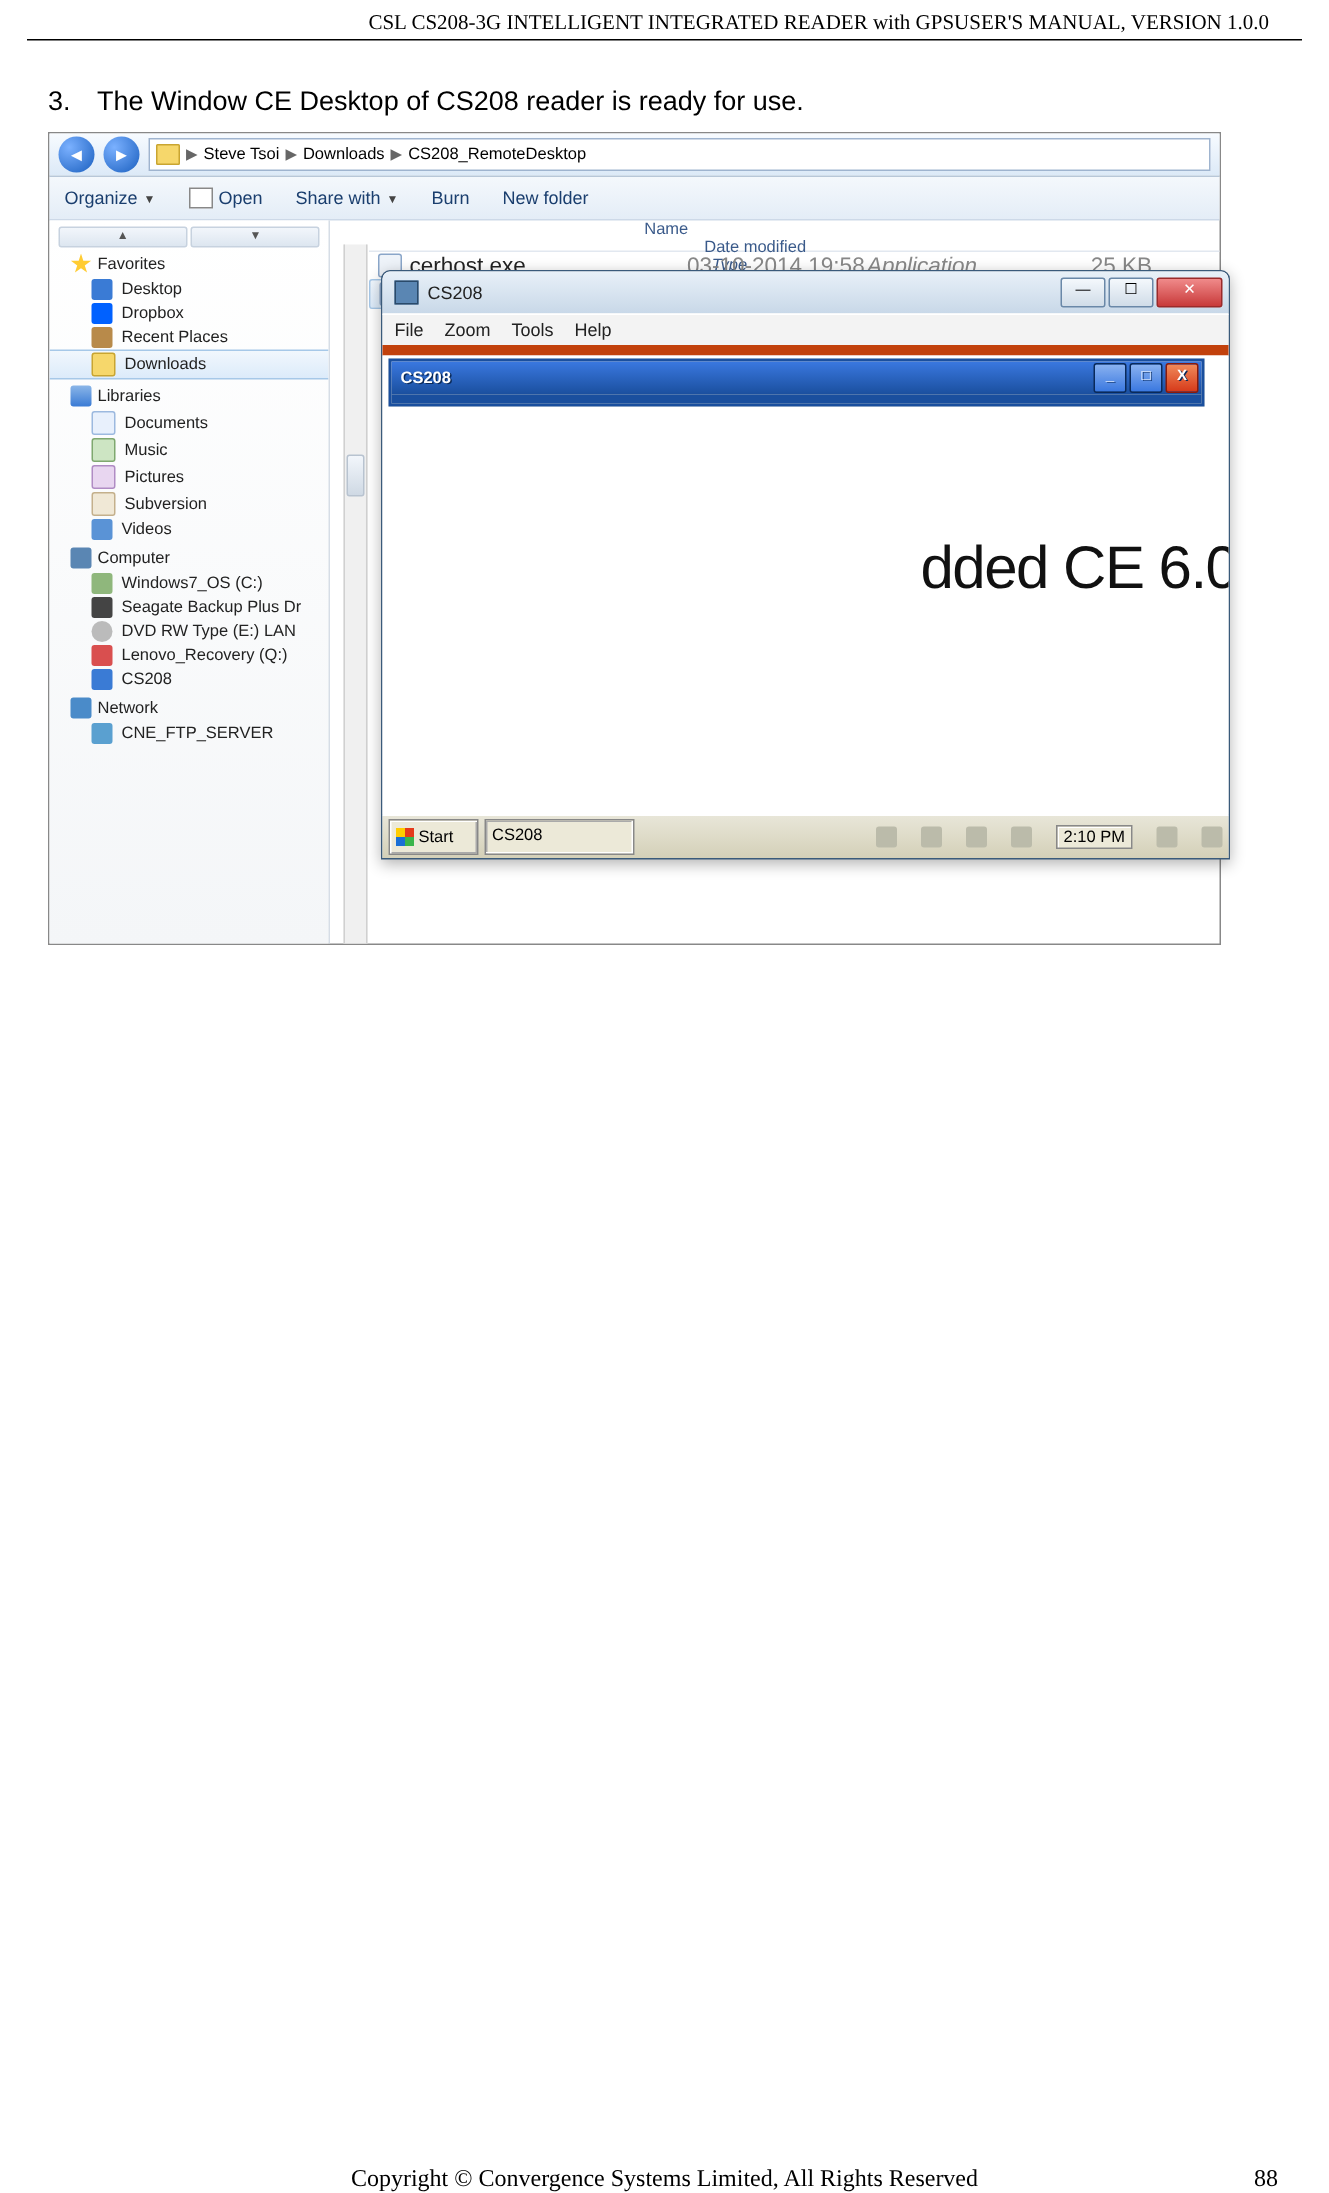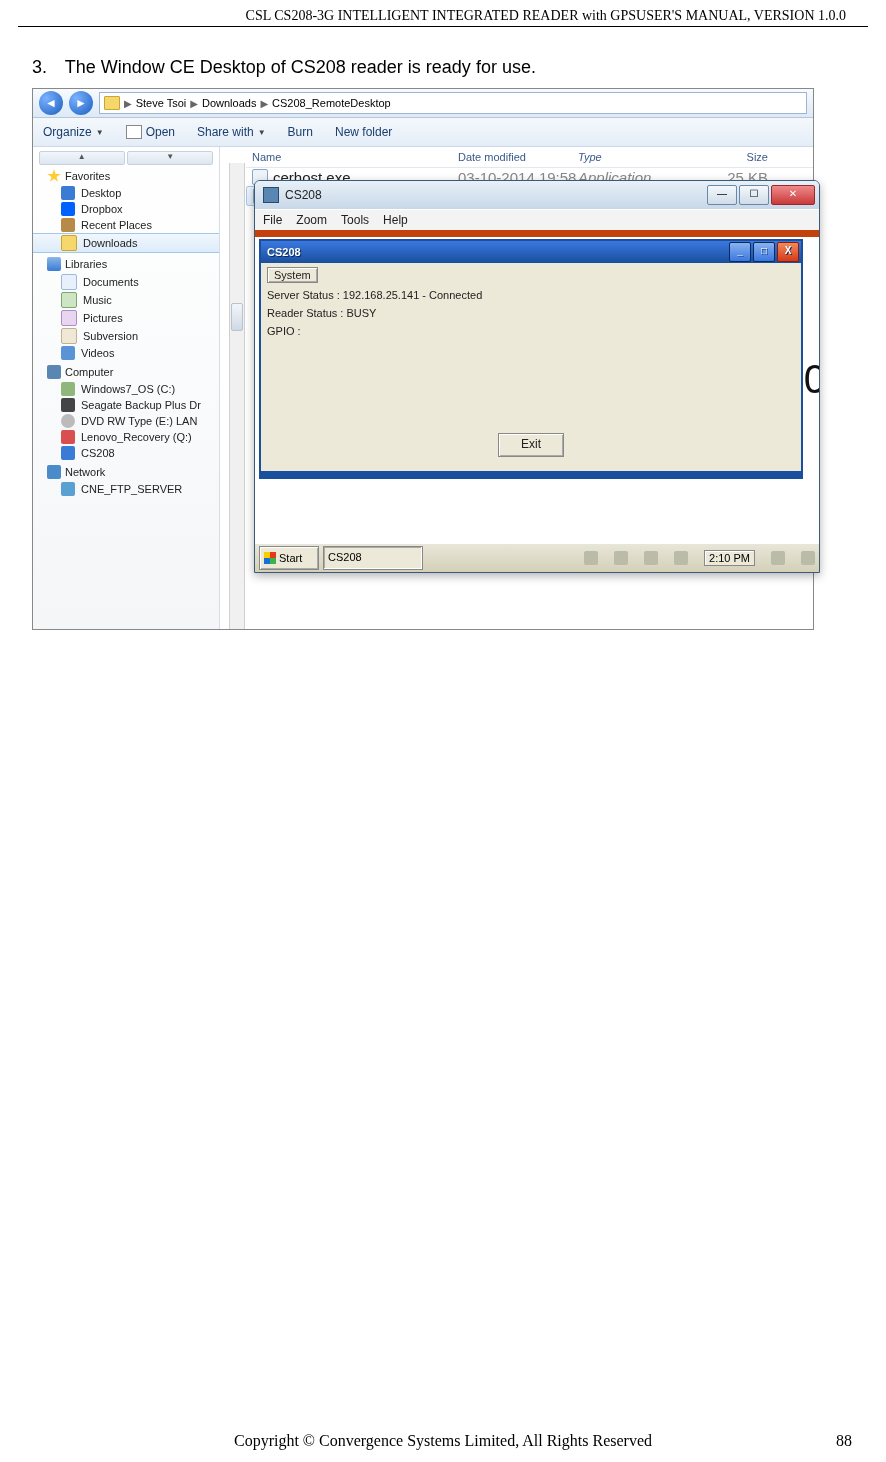--- a/index.html
+++ b/index.html
@@ -196,20 +196,21 @@
     position: relative;
     padding-left: 26px;
   }
   .cols {
     display: flex;
     font-size: 11px;
     color: #3a5a8a;
     border-bottom: 1px solid #e2e8f0;
     height: 20px;
     align-items: center;
+    flex-direction: column;
   }
   .col-name { width: 206px; padding-left: 6px; }
   .col-date { width: 120px; }
   .col-type { width: 110px; font-style: italic; }
   .col-size { width: 80px; text-align: right; padding-right: 10px; }
   .frow {
     display: flex;
     font-size: 15px;
     color: #444;
     height: 18px;
@@ -416,21 +417,21 @@
     border-radius: 2px;
   }
   .tray-time {
     border: 1px solid #888;
     padding: 1px 4px;
     background: #ece9d8;
     box-shadow: inset 1px 1px 0 #fff;
   }
   .footer {
     position: absolute;
-    bottom: 12px;
+    bottom: 0;
     left: 0; right: 0;
     text-align: center;
     font-family: "Times New Roman", serif;
     font-size: 16px;
   }
   .footer .pnum {
     position: absolute;
     right: 34px;
   }
 </style>
@@ -623,27 +624,20 @@
       <div class="cs-content">
         <div class="ce-badge">dded CE 6.0</div>
         <div class="inner-win">
           <div class="inner-title">
             <span>CS208</span>
             <span class="spacer"></span>
             <div class="xp-btn">_</div>
             <div class="xp-btn">□</div>
             <div class="xp-btn close2">X</div>
           </div>
-          <div class="inner-body">
-            <span class="sys-btn">System</span>
-            <div class="status-line">Server Status : 192.168.25.141 - Connected</div>
-            <div class="status-line">Reader Status : BUSY</div>
-            <div class="status-line">GPIO :</div>
-            <div class="exit-btn">Exit</div>
-          </div>
           <div class="inner-gap"></div>
         </div>
       </div>
       <div class="taskbar">
         <div class="start-btn">
           <span class="flag"></span>
           <span>Start</span>
         </div>
         <div class="task-item">CS208</div>
         <div class="tray">

